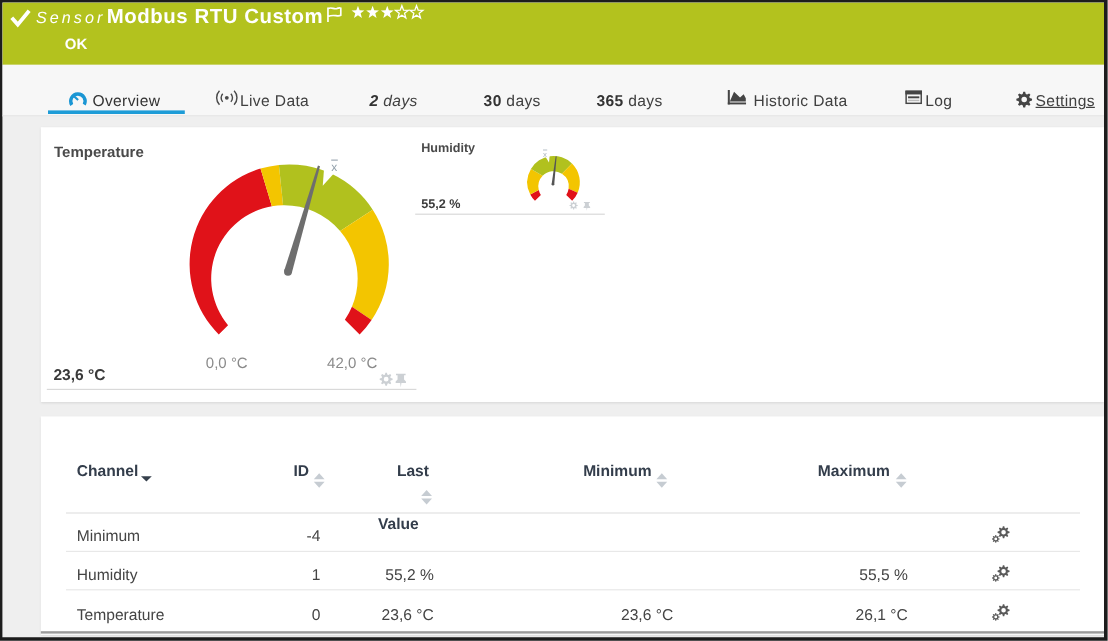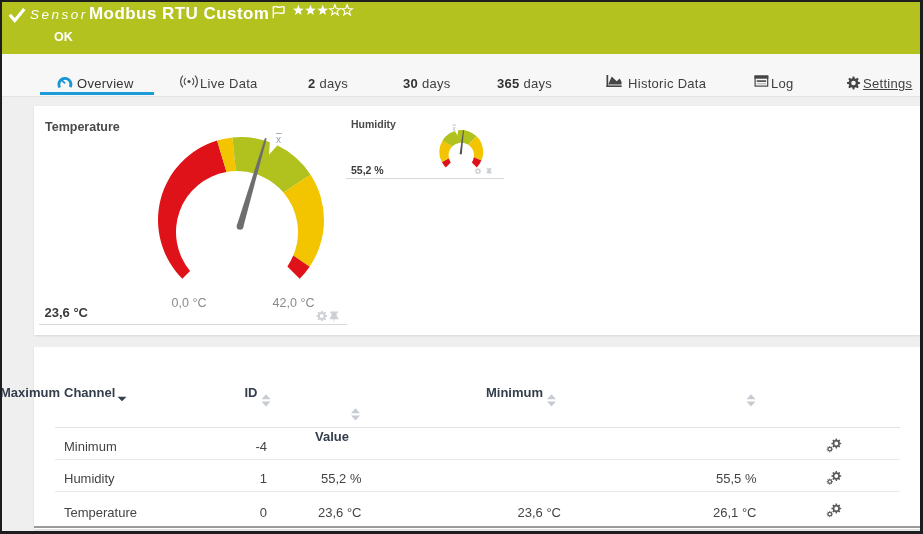--- a/index.html
+++ b/index.html
@@ -69,21 +69,21 @@
     <g transform="translate(754.5,75.5)">
       <rect x="0.6" y="0.6" width="12.6" height="10" fill="none" stroke="#454545" stroke-width="1.2"></rect>
       <rect x="0" y="0" width="13.8" height="3.2" fill="#454545"></rect>
       <rect x="2.2" y="4.8" width="9.4" height="1.6" fill="#454545"></rect>
       <rect x="2.2" y="7.6" width="9.4" height="1.2" fill="#bbbbbb"></rect>
     </g>
     <path d="M 852.72 76.45 L 854.28 76.45 L 854.80 78.38 L 855.85 78.81 L 857.59 77.82 L 858.68 78.91 L 857.69 80.65 L 858.12 81.70 L 860.05 82.22 L 860.05 83.78 L 858.12 84.30 L 857.69 85.35 L 858.68 87.09 L 857.59 88.18 L 855.85 87.19 L 854.80 87.62 L 854.28 89.55 L 852.72 89.55 L 852.20 87.62 L 851.15 87.19 L 849.41 88.18 L 848.32 87.09 L 849.31 85.35 L 848.88 84.30 L 846.95 83.78 L 846.95 82.22 L 848.88 81.70 L 849.31 80.65 L 848.32 78.91 L 849.41 77.82 L 851.15 78.81 L 852.20 78.38 Z M 855.80 83.00 A 2.3 2.3 0 1 0 851.20 83.00 A 2.3 2.3 0 1 0 855.80 83.00 Z" fill="#454545" fill-rule="evenodd"></path>
   </svg>
   <span class="tab" style="left:77px; color:#333;">Overview</span>
   <span class="tab" style="left:200px;">Live Data</span>
-  <span class="tab" style="left:308px;"><b>2</b> days</span>
+  <span class="tab" style="left:308px;font-style:italic;"><b>2</b> days</span>
   <span class="tab" style="left:403px;"><b>30</b> days</span>
   <span class="tab" style="left:497px;"><b>365</b> days</span>
   <span class="tab" style="left:628px;">Historic Data</span>
   <span class="tab" style="left:771px;">Log</span>
   <span class="tab" style="left:863px;text-decoration:underline;">Settings</span>
 
   <div class="panel" id="panel1"></div>
   <div class="panel" id="panel2"></div>
 
   <svg class="lay" width="923" height="534" viewBox="0 0 923 534">
@@ -139,23 +139,24 @@
   <div class="abs" style="left:253.5px; top:296px; width:80px; text-align:center; font-size:12.5px; color:#8a8a8a;">42,0&nbsp;°C</div>
   <div class="abs" style="left:44.5px; top:305px; font-size:13px; font-weight:bold; color:#3a3a3a;">23,6 °C</div>
   <div class="tline" style="left:39px; top:323.5px; width:308px;"></div>
 
   <div class="tlabel" style="left:351px; top:118px; font-size:10.5px;">Humidity</div>
   <div class="abs" style="left:351px; top:163.5px; font-size:10.5px; font-weight:bold; color:#3c3c3c;">55,2 %</div>
   <div class="tline" style="left:346px; top:178px; width:158px;"></div>
 
   <div class="hcell" style="left:64px;">Channel</div>
   <div class="hcell" style="width:257.5px; text-align:right;">ID</div>
+  <div class="hcell" style="width:357.5px; text-align:right;">Last</div>
   <div class="hcell" style="width:349px; text-align:right; top:407px;margin-top:22px;">Value</div>
   <div class="hcell" style="width:543px; text-align:right;">Minimum</div>
-  <div class="hcell" style="width:741.5px; text-align:left;">Maximum</div>
+  <div class="hcell" style="width:741.5px; text-align:right;">Maximum</div>
 
   <div class="tline" style="left:55px; top:427px; width:845px; background:#e2e2e2;"></div>
   <div class="tline" style="left:55px; top:458.5px; width:845px; background:#e8e8e8;"></div>
   <div class="tline" style="left:55px; top:490.5px; width:845px; background:#e8e8e8;"></div>
   <div class="abs" style="left:34px; top:525.5px; width:886px; height:2.5px; background:#9a9a9a;"></div>
 
   <div class="lcell" style="top:438.5px;">Minimum</div>
   <div class="rcell" style="top:438.5px; width:267px;">-4</div>
 
   <div class="lcell" style="top:471px;">Humidity</div>

